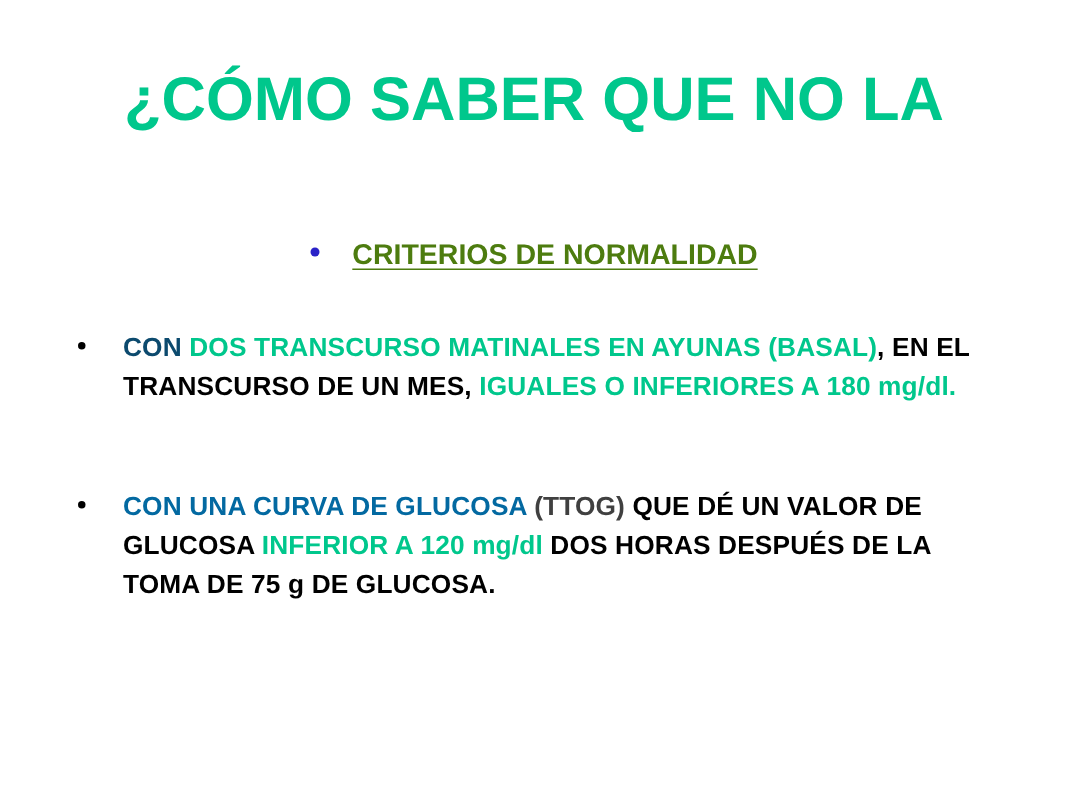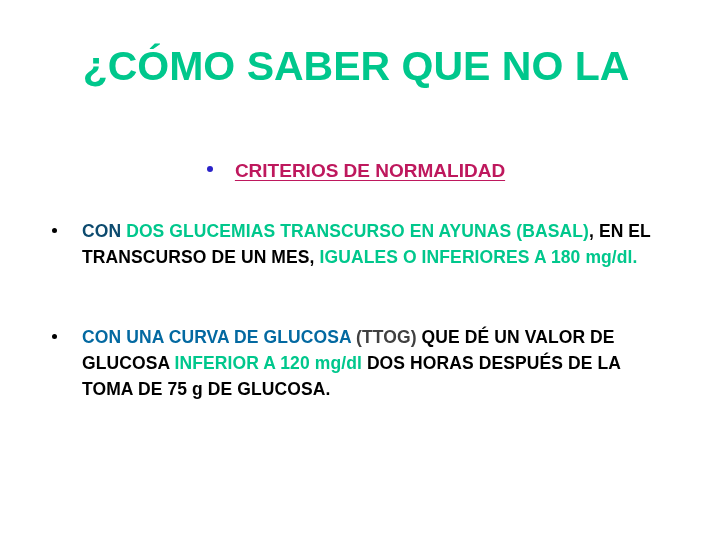--- a/index.html
+++ b/index.html
@@ -94,29 +94,29 @@
 </style>
 </head>
 <body>
 
 <div class="slide" style="background: rgb(255, 255, 255);">
 
   <div class="title" style="color: rgb(0, 199, 140);">
     <div>¿CÓMO SABER QUE NO LA</div>
   </div>
 
-  <div class="subtitle-row" style="color: #be185d;">
+  <div class="subtitle-row" style="color: #4d7c0f;">
     <span class="subtitle-bullet" style="background: rgb(42, 34, 200);"></span>
     <span class="subtitle-text">CRITERIOS DE NORMALIDAD</span>
   </div>
 
   <div class="body-block p1">
     <div class="bullet-row">
       <span class="body-bullet"></span>
-      <div class="body-text"><span style="color: #0c4a6e;">CON </span><span style="color: rgb(0, 199, 140);">DOS GLUCEMIAS TRANSCURSO EN AYUNAS (BASAL)</span><span style="color: rgb(0, 0, 0);">, EN EL TRANSCURSO DE UN MES, </span><span style="color: rgb(0, 199, 140);">IGUALES O INFERIORES A 180 mg/dl.</span></div>
+      <div class="body-text"><span style="color: #0c4a6e;">CON </span><span style="color: rgb(0, 199, 140);">DOS TRANSCURSO MATINALES EN AYUNAS (BASAL)</span><span style="color: rgb(0, 0, 0);">, EN EL TRANSCURSO DE UN MES, </span><span style="color: rgb(0, 199, 140);">IGUALES O INFERIORES A 180 mg/dl.</span></div>
     </div>
   </div>
 
   <div class="body-block p2">
     <div class="bullet-row">
       <span class="body-bullet"></span>
       <div class="body-text"><span style="color: #0369a1;">CON UNA CURVA DE GLUCOSA </span><span style="color: #404040;">(TTOG)</span><span style="color: rgb(0, 0, 0);"> QUE DÉ UN VALOR DE GLUCOSA </span><span style="color: rgb(0, 199, 140);">INFERIOR A 120 mg/dl</span><span style="color: rgb(0, 0, 0);"> DOS HORAS DESPUÉS DE LA TOMA DE 75 g DE GLUCOSA.</span></div>
     </div>
   </div>
 

